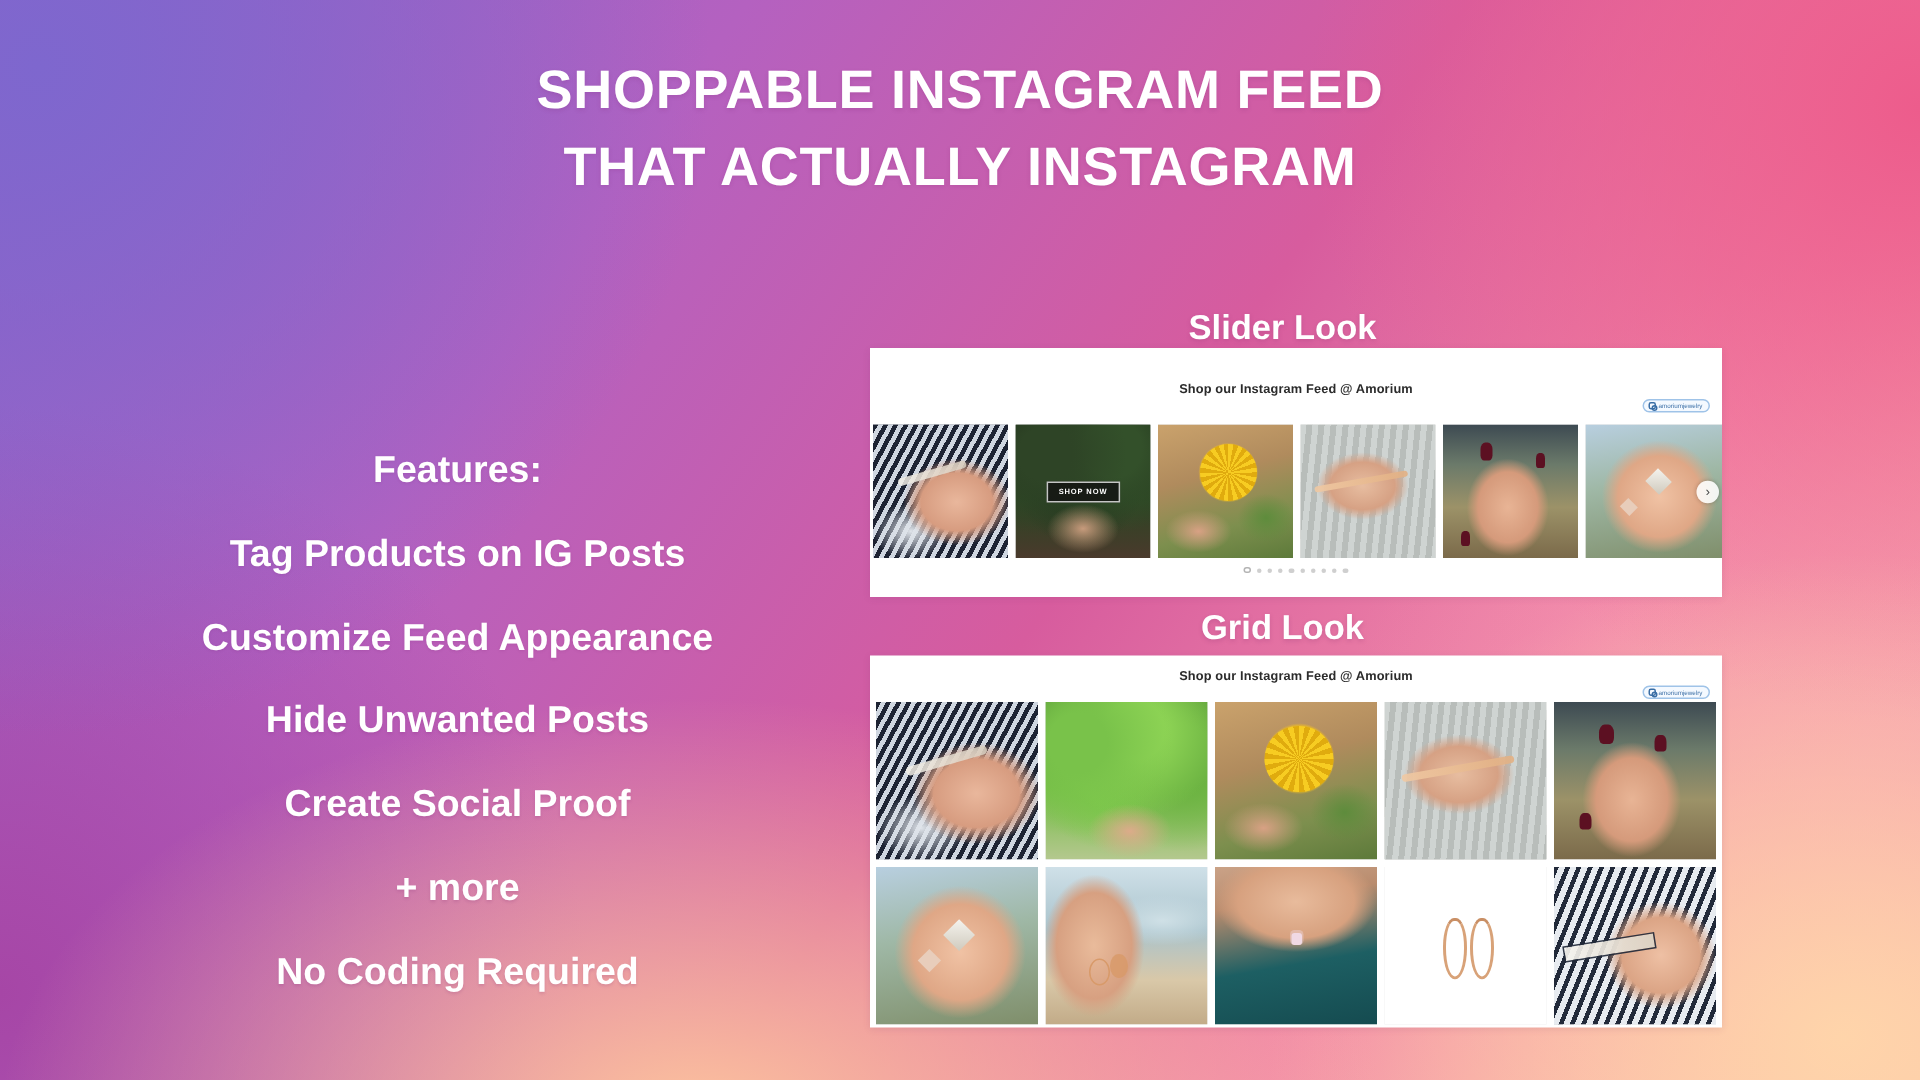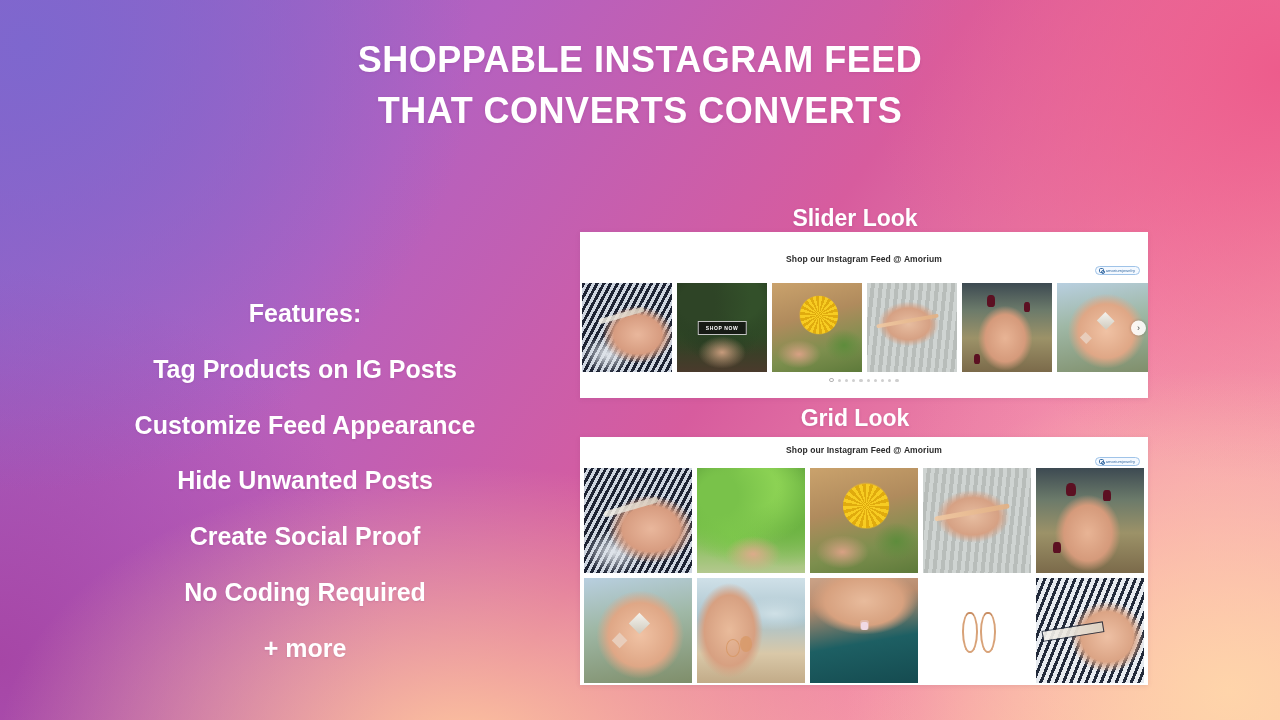--- a/index.html
+++ b/index.html
@@ -280,31 +280,31 @@
     border:0.8px solid #222a3a; transform:rotate(-9deg); opacity:.92;
   }
 </style>
 </head>
 <body>
 
 <div id="bg"></div>
 
 <div id="headline">
   <span class="line">SHOPPABLE INSTAGRAM FEED</span>
-  <span class="line">THAT CONVERTS CONVERTS</span>
+  <span class="line">THAT ACTUALLY INSTAGRAM</span>
 </div>
 
 <div id="features">
   <span class="feat">Features:</span>
   <span class="feat">Tag Products on IG Posts</span>
   <span class="feat">Customize Feed Appearance</span>
   <span class="feat">Hide Unwanted Posts</span>
   <span class="feat">Create Social Proof</span>
+  <span class="feat">+ more</span>
   <span class="feat">No Coding Required</span>
-  <span class="feat">+ more</span>
 </div>
 
 <div class="section-label" id="label-slider">Slider Look</div>
 
 <div class="panel" id="panel-slider">
   <div class="panel-title">Shop our Instagram Feed @ Amorium</div>
 
   <div class="handle-row">
     <div class="handle-badge">
       <span class="ig-glyph"></span>

